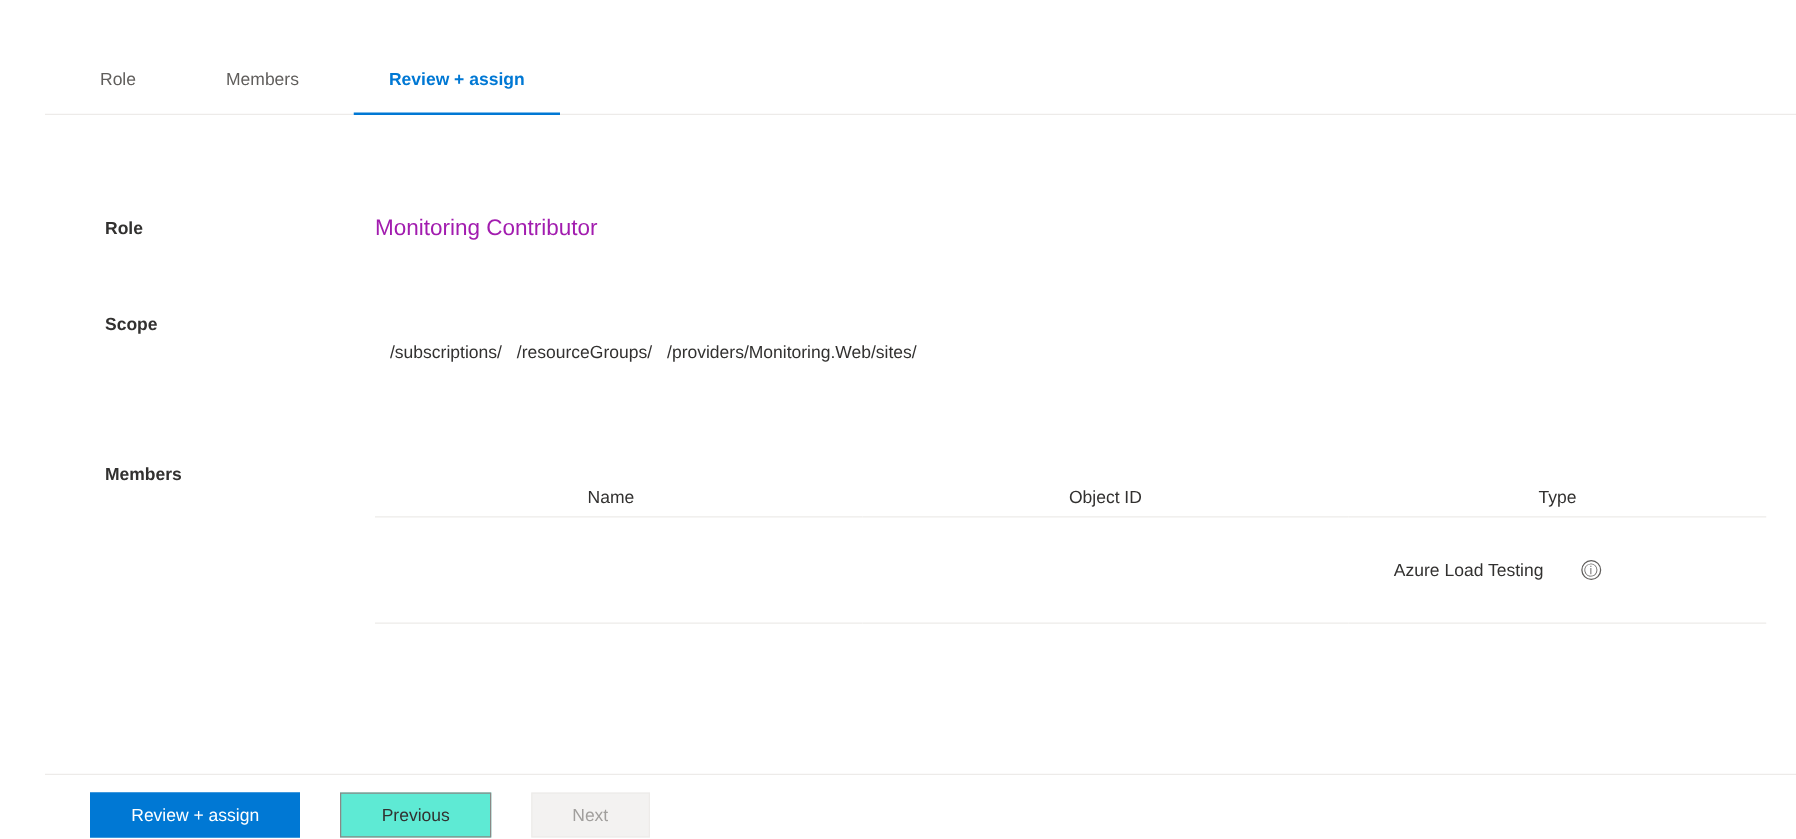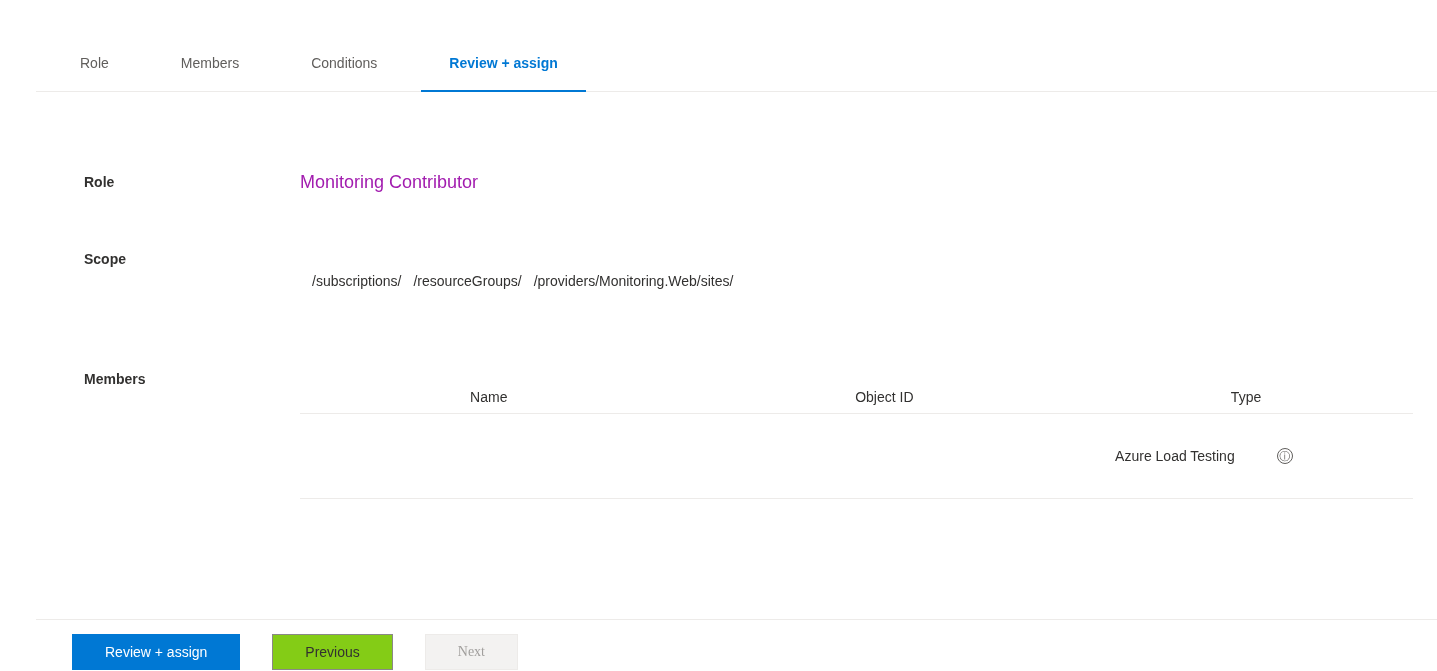--- a/index.html
+++ b/index.html
@@ -133,21 +133,21 @@
       width: 35%;
     }
 
     .col-type {
       width: 30%;
     }
 
     .type-cell {
       display: flex;
       align-items: center;
-      gap: 18px;
+      gap: 6px;
     }
 
     .info-icon {
       display: inline-flex;
       align-items: center;
       justify-content: center;
       width: 16px;
       height: 16px;
       border: 1px solid #605e5c;
       border-radius: 50%;
@@ -180,55 +180,52 @@
       border: 1px solid #0078d4;
       padding: 6px 20px;
       font-size: 14px;
       cursor: pointer;
       height: 36px;
       min-width: 110px;
       font-family: inherit;
     }
 
     .btn-secondary {
-      background: #84cc16;
+      background: #5eead4;
       color: #323130;
       border: 1px solid #8a8886;
       padding: 6px 20px;
       font-size: 14px;
       cursor: pointer;
       height: 36px;
       min-width: 80px;
       font-family: inherit;
     }
 
     .btn-disabled {
       background: #f3f2f1;
       color: #a19f9d;
       border: 1px solid #edebe9;
       padding: 6px 20px;
       font-size: 14px;
       cursor: not-allowed;
       height: 36px;
       min-width: 80px;
-      font-family: Liberation Serif, serif;
+      font-family: Liberation Sans, sans-serif;
     }
   </style>
 </head>
 <body>
 
 <nav class="tab-nav">
   <div class="tab-item">
     <span>Role</span>
   </div>
   <div class="tab-item">
     <span>Members</span>
-  </div>
-  <div class="tab-item">
-    <span>Conditions</span>
   </div>
   <div class="tab-item active">
     <span>Review + assign</span>
   </div>
 </nav>
 
 <div class="main-content">
 
   <div class="section-row">
     <div class="section-label">Role</div>

